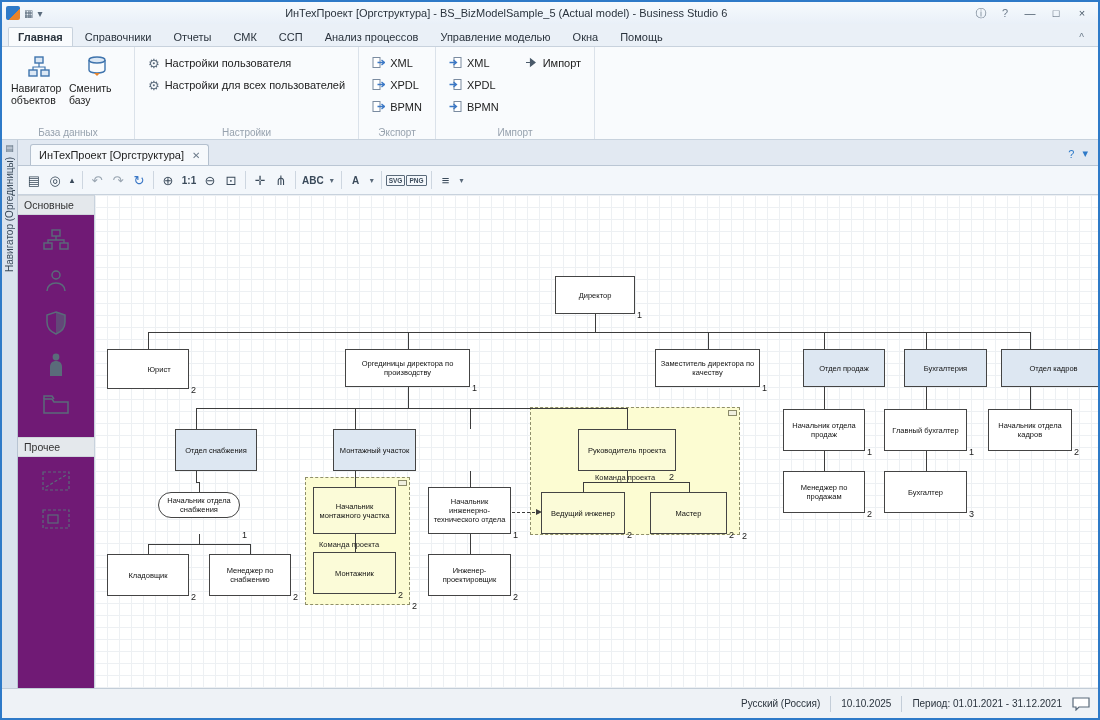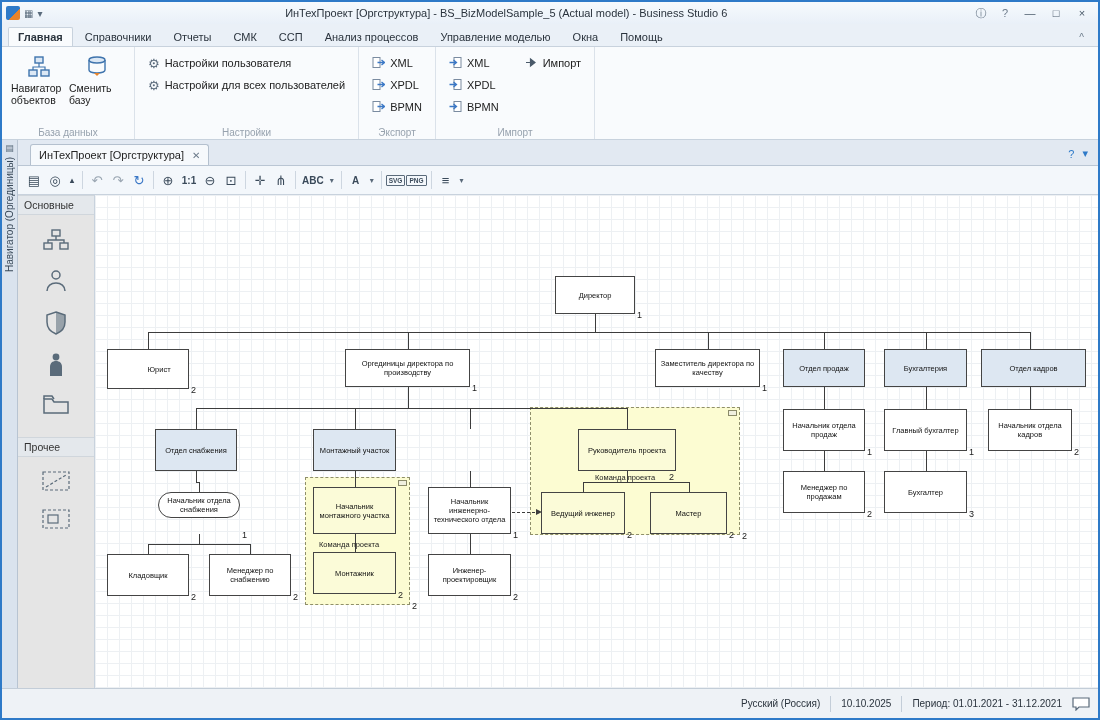--- a/index.html
+++ b/index.html
@@ -54,34 +54,34 @@
   .ticon.dim { color:#9aa6b2; }
   .ticon.blue { color:#3b78c6; }
   .ticon.small { font-size:9px; min-width:12px; }
   .ticon.txt { font-size:10px; font-weight:bold; }
   .badge { border:1px solid #5a6a7a; font-size:6.5px; font-weight:bold; padding:1px 2px; color:#3a4a5a; border-radius:1px; }
   .caret { font-size:8px; color:#5a6a7a; min-width:10px; }
   .tsep { width:1px; height:18px; background:#cdd6e0; margin:0 3px; }
 
   
   .work-row { flex:1; display:flex; min-height:0; }
-  .palette { width:77px; background:#e5e5e5; border-right:1px solid #c8d2dd; display:flex; flex-direction:column; }
+  .palette { width:77px; background:#701a75; border-right:1px solid #c8d2dd; display:flex; flex-direction:column; }
   .pal-header { background:#e4e8ec; border-top:1px solid #d0d6dc; border-bottom:1px solid #d0d6dc; font-size:10.5px; color:#333; padding:3px 6px; }
   .pal-icons { display:flex; flex-direction:column; align-items:center; gap:14px; padding:14px 0 18px; }
   .pal-ico { color:#5a6b7a; }
 
   
   .canvas { flex:1; position:relative; background:#fff;
     background-image: linear-gradient(#edf0f3 1px, transparent 1px), linear-gradient(90deg, #edf0f3 1px, transparent 1px);
     background-size:12px 12px; overflow:hidden; }
   #org-layer { position:absolute; inset:0; }
   .org-node { position:absolute; border:1px solid #444; display:flex; align-items:center; justify-content:center; padding:1px 2px; }
   .node-label { font-size:7.5px; line-height:1.2; text-align:center; color:#111; }
   .fill-white { background:#ffffff; }
-  .fill-blue  { background:#dde7f2; }
+  .fill-blue  { background:#dde7f2;margin-left:20px; }
   .fill-yellow{ background:#fbfbd8; }
   .org-group { position:absolute; background:#fcfcd2; border:1px dashed #8f8f6a; }
   .group-chip { position:absolute; top:2px; right:2px; width:9px; height:6px; background:#f0f0e0; border:1px solid #8a8a6a; }
   .group-label { position:absolute; font-size:7.5px; color:#222; white-space:nowrap; }
   .label-count { margin-left:14px; font-size:9px; color:#222; }
   .cline { position:absolute; background:#3c3c3c; }
   .org-count { position:absolute; font-size:9px; color:#222; }
   .dotted-link { position:absolute; height:0; border-top:1px dashed #3c3c3c; }
   .dotted-link::after { content:""; position:absolute; right:-2px; top:-4px; width:0; height:0;
     border-left:6px solid #3c3c3c; border-top:3.5px solid transparent; border-bottom:3.5px solid transparent; }

